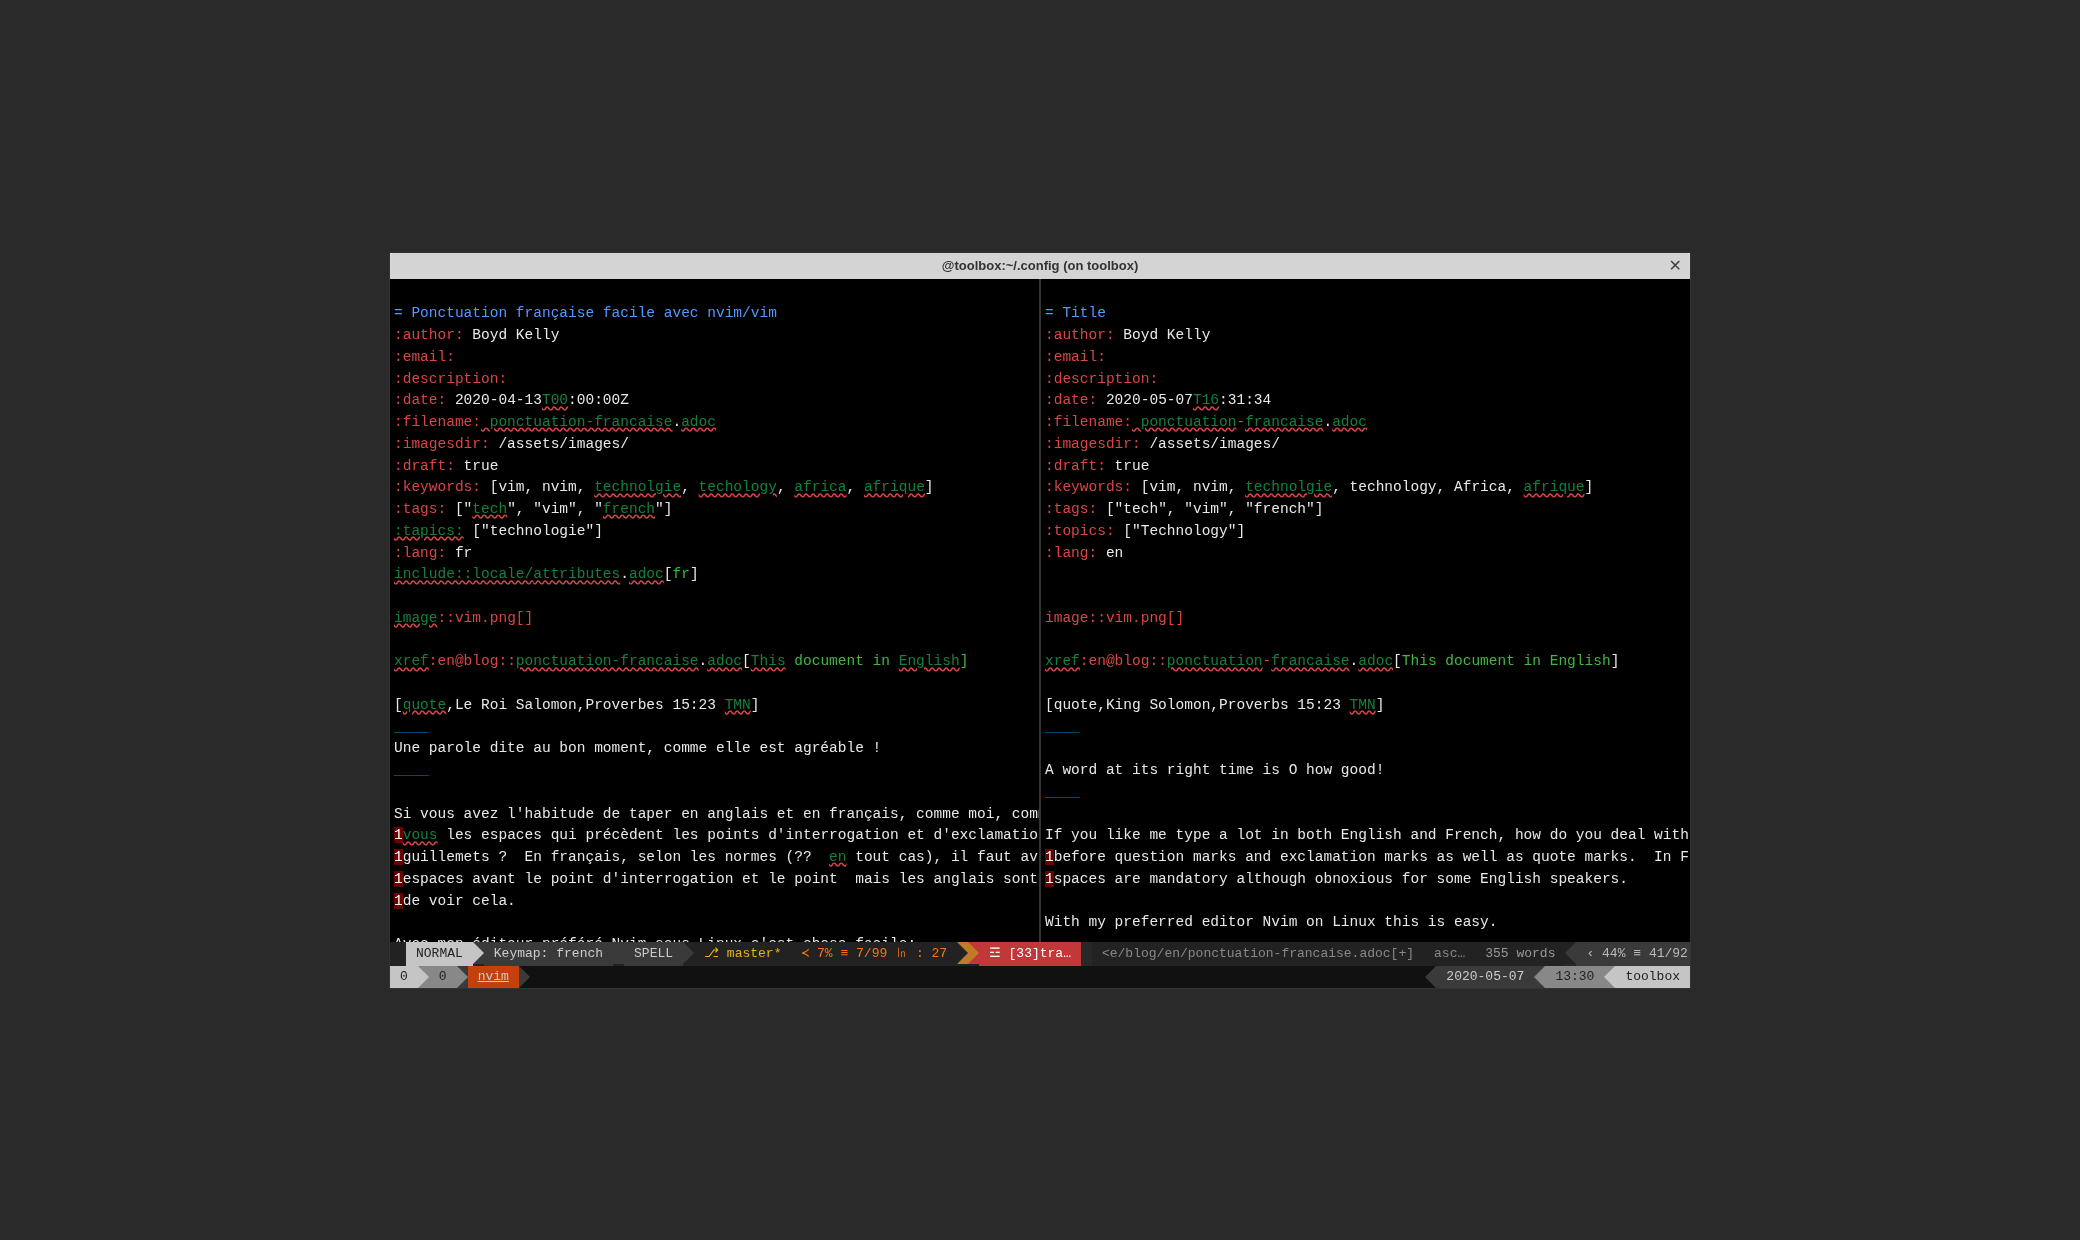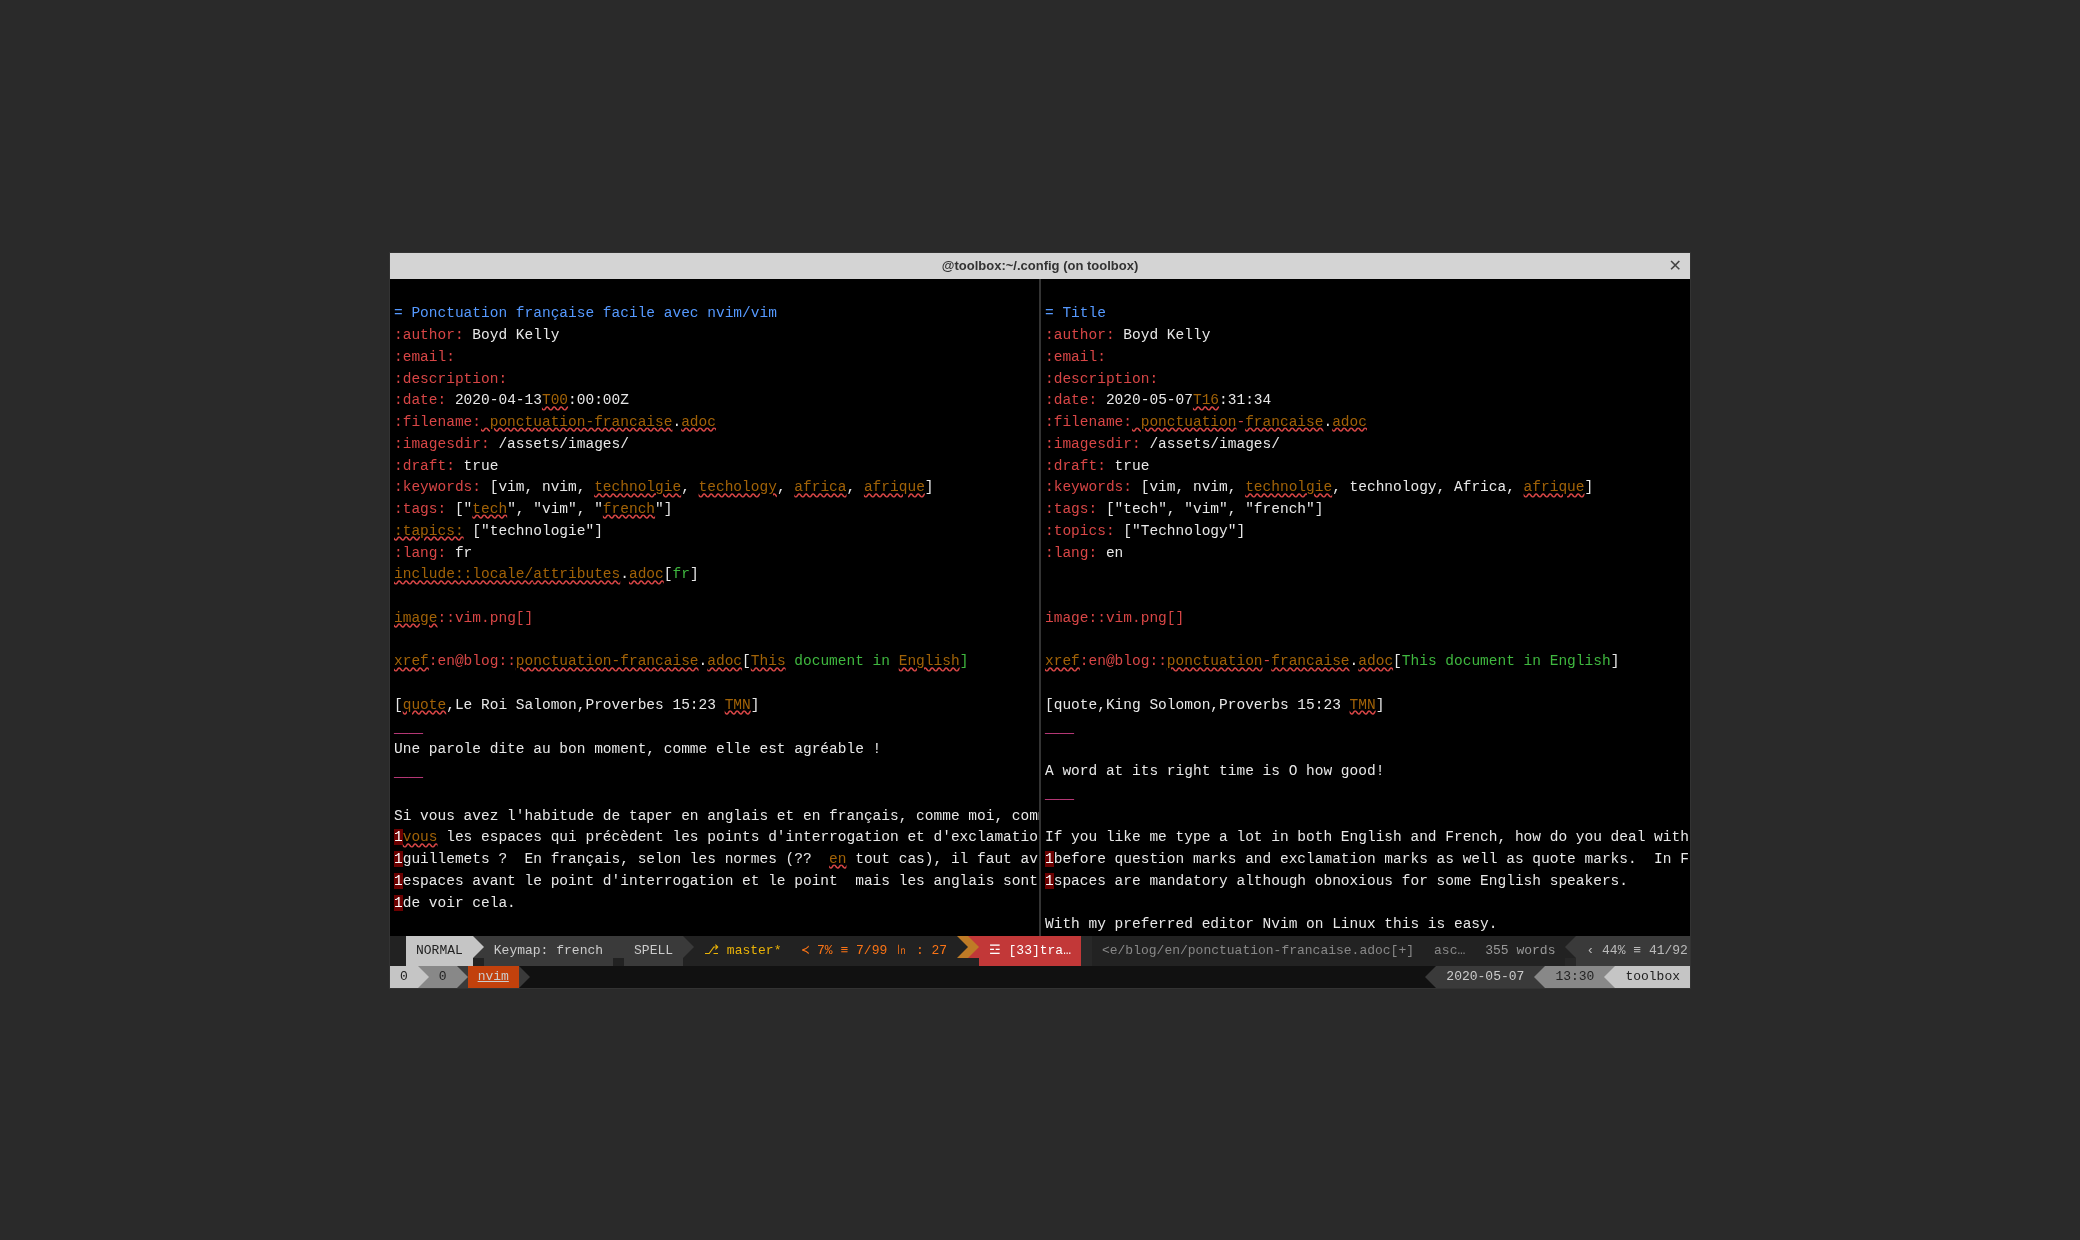--- a/index.html
+++ b/index.html
@@ -56,29 +56,29 @@
     color: #fff;
     padding: 3px 4px;
     white-space: pre;
     position: relative;
   }
   .pane-left {
     border-right: 2px solid #333;
   }
   .blue { color: #5599ff; }
   .red { color: #d84646; }
-  .redulsp { color: #a16207; text-decoration: underline wavy #d84646; }
+  .redulsp { color: #15803d; text-decoration: underline wavy #d84646; }
   .green { color: #3fb83f; }
   .white { color: #e8e8e8; }
-  .magenta { color: #ec4899; font-family: Liberation Serif, serif; }
+  .magenta { color: #0369a1; }
   .redbg { background: #6b0000; color: #ffffff; }
 
   .statusbar {
     display: flex;
-    height: 30px;
+    height: 24px;
     font-size: 13px;
     background: #222;
     color: #ccc;
     align-items: stretch;
     overflow: hidden;
     padding-left: 16px;
   }
   .sb-left { flex:1; display:flex; align-items:stretch; }
   .sb-right { flex:1; display:flex; align-items:stretch; background:#282828;}
   .seg {

